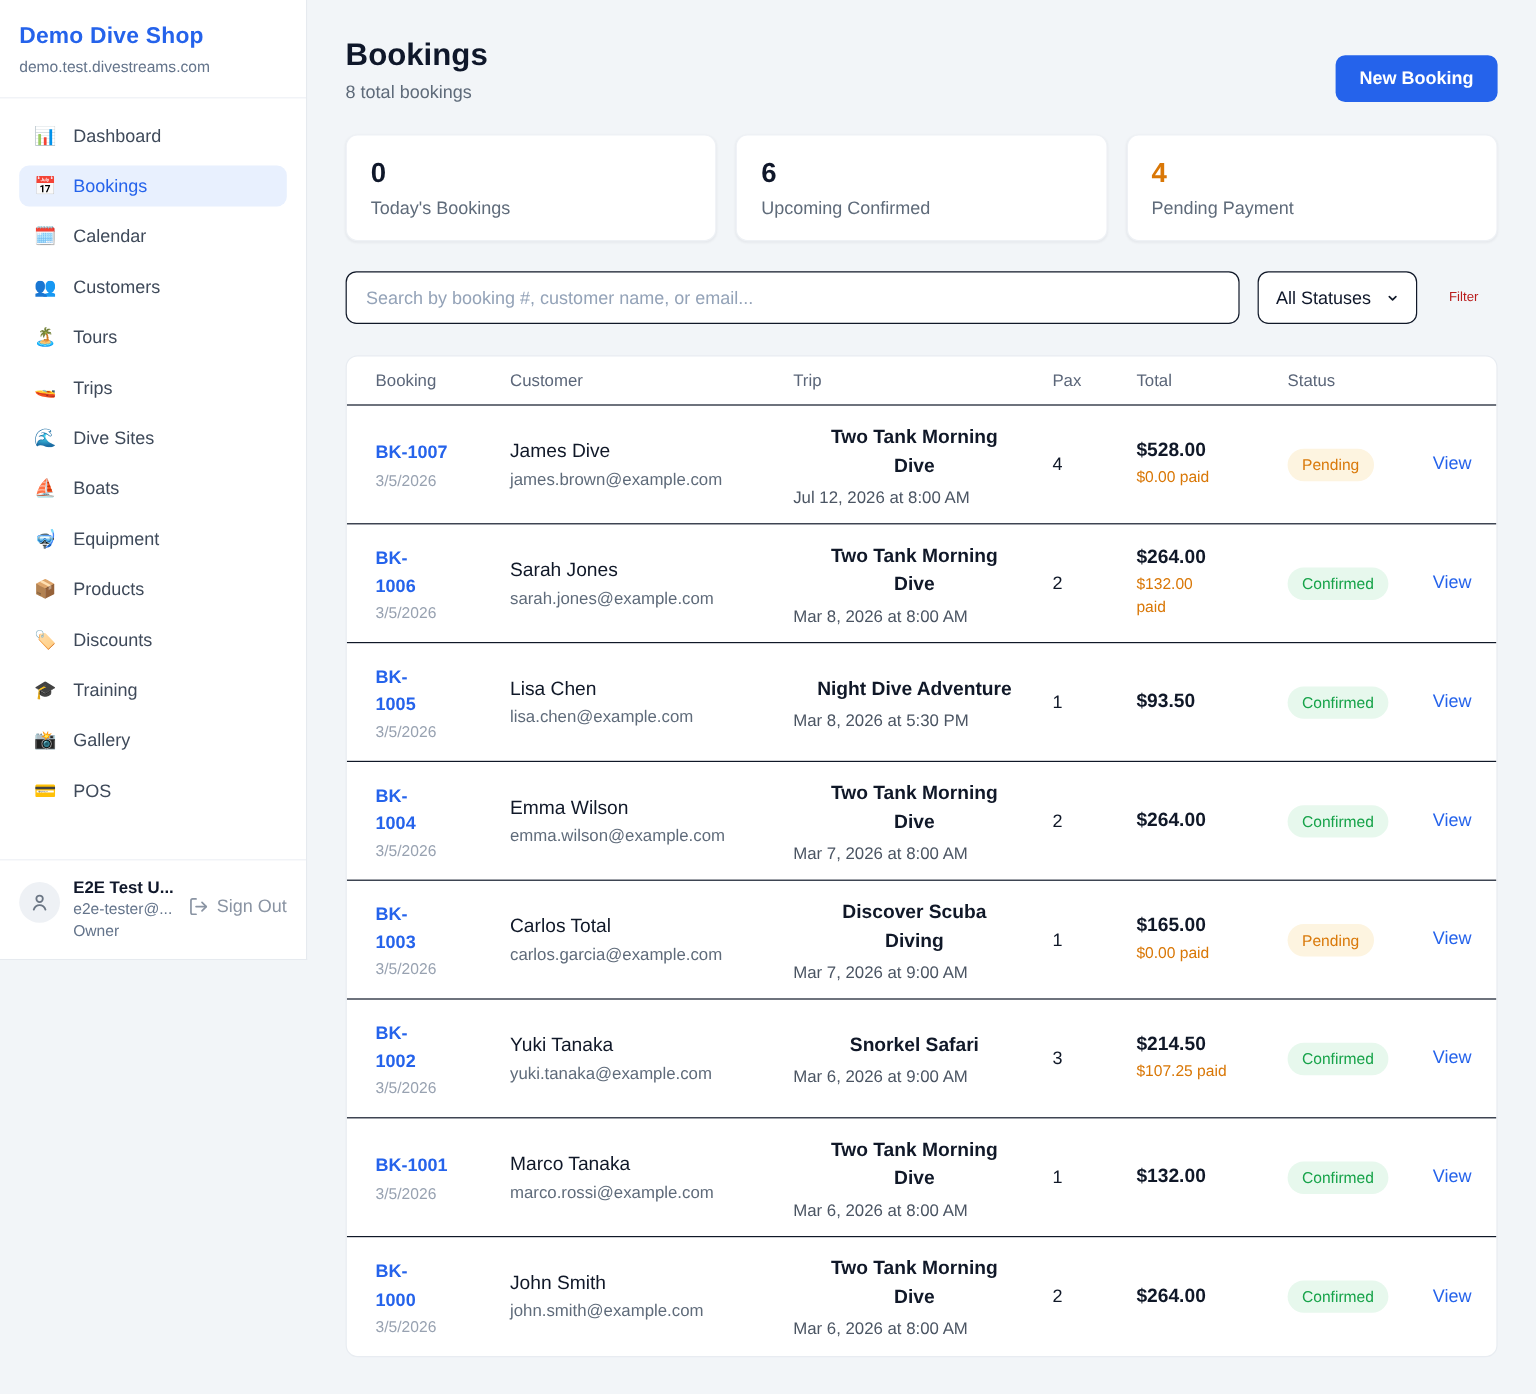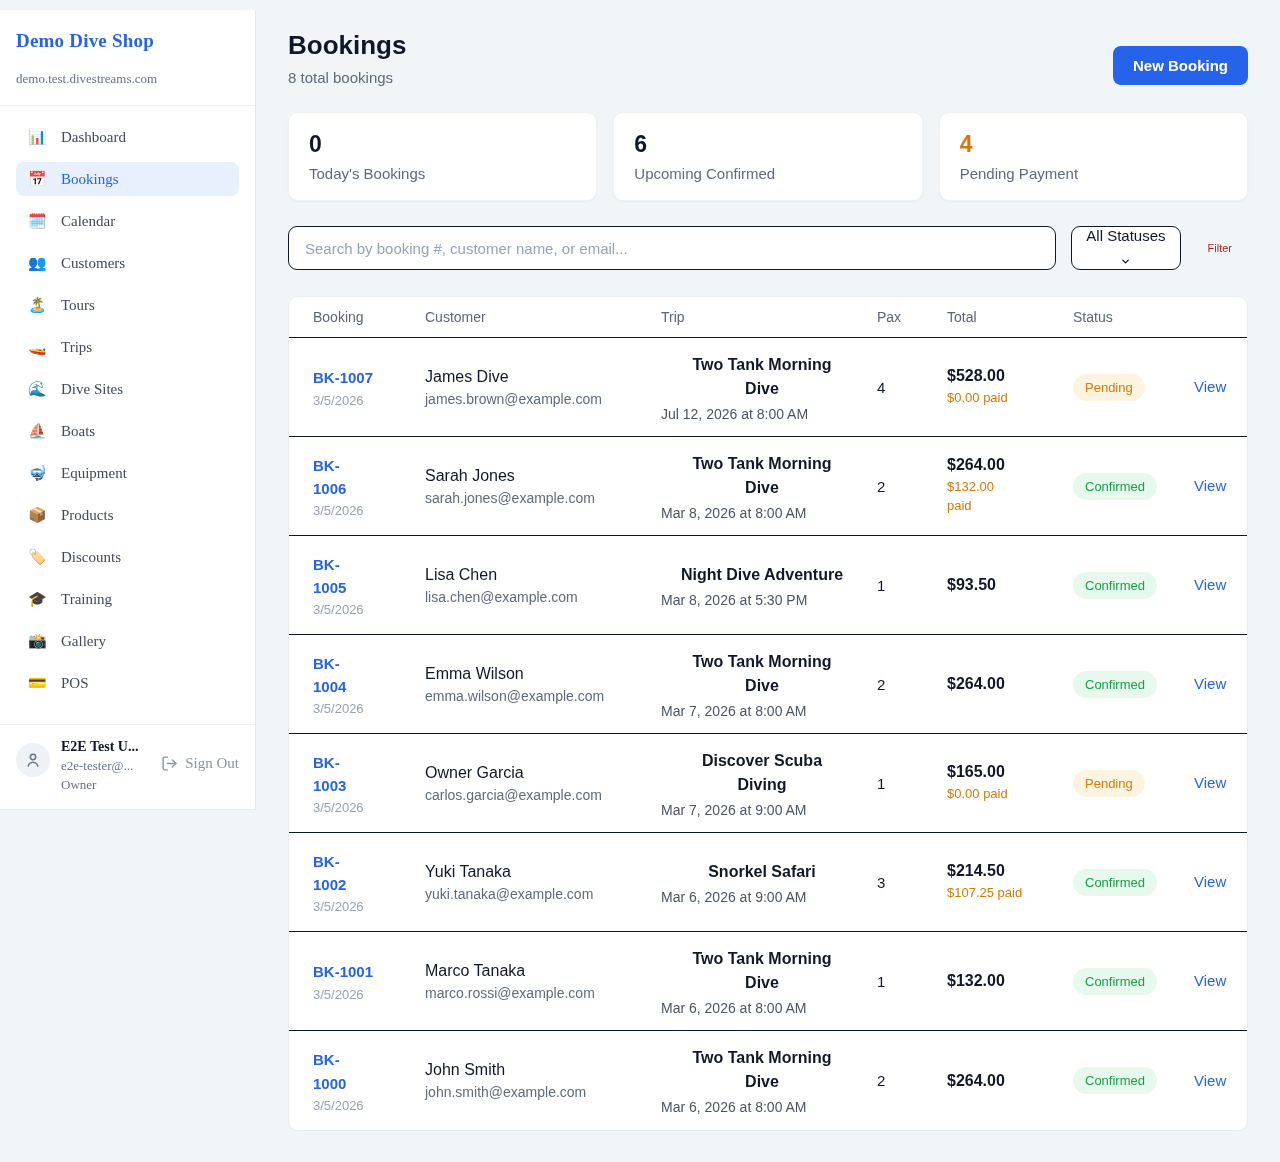--- a/index.html
+++ b/index.html
@@ -1,24 +1,24 @@
 <!DOCTYPE html>
 <html><head>
 <meta charset="utf-8">
 <style>
   * { margin:0; padding:0; box-sizing:border-box; }
   html,body { width:1280px; background:#f2f5f8; font-family:"Liberation Sans", sans-serif; color:#0f172a; }
   .page { position:relative; width:1280px; height:1162px; background:#f2f5f8; overflow:hidden; }
 
   
-  .sidebar { position:absolute; top:10px; left:0; width:256px; height:800px; background:#ffffff;
-             border-right:1px solid #e6eaef; border-bottom:1px solid #e6eaef;font-family:Liberation Serif, serif; }
+  .sidebar { position:absolute; top:0; left:0; width:256px; height:800px; background:#ffffff;
+             border-right:1px solid #e6eaef; border-bottom:1px solid #e6eaef; }
   .side-head { padding:20px 16px 18px; border-bottom:1px solid #eef1f5; }
   .app-name { font-size:19px; font-weight:700; color:#2563eb; letter-spacing:.2px; }
-  .app-domain { margin-top:19px; font-size:13px; color:#64748b; }
+  .app-domain { margin-top:6px; font-size:13px; color:#64748b; }
   .nav { padding:14px 16px 0; }
   .nav-item { display:flex; align-items:center; gap:13px; padding:8px 12px; margin-bottom:8px;
               border-radius:8px; font-size:15px; color:#3f4a5a; cursor:pointer; }
   .nav-item .ic { width:20px; font-size:15px; text-align:center; }
   .nav-item.active { background:#e8f0fe; color:#2563eb; font-weight:500; }
   .side-foot { position:absolute; left:0; right:0; bottom:0; border-top:1px solid #eef1f5;
                padding:14px 16px 16px; display:flex; align-items:flex-start; gap:11px; background:#fff; }
   .avatar { width:34px; height:34px; border-radius:50%; background:#eef1f5; display:flex;
             align-items:center; justify-content:center; color:#6b7684; flex:0 0 auto; margin-top:4px; }
   .user-meta { min-width:0; }
@@ -41,21 +41,21 @@
   .stat-value { font-size:23px; font-weight:700; color:#0f172a; }
   .stat-card.accent .stat-value { color:#d97706; }
   .stat-label { margin-top:7px; font-size:15px; color:#5f6b7a; }
 
   .filter-row { display:flex; align-items:center; margin-top:25px; }
   .search-input { flex:1; height:44px; border:1.5px solid #101828; border-radius:9px; padding:0 16px;
                   font-size:15px; font-family:inherit; color:#0f172a; background:#fff; outline:none; }
   .search-input::placeholder { color:#94a3b8; }
   .select-box { height:44px; margin-left:15px; border:1.5px solid #101828; border-radius:9px;
                 background:#fff; display:flex; align-items:center; gap:12px; padding:0 14px;
-                font-size:15px; color:#0f172a; cursor:pointer;flex-direction:column; }
+                font-size:15px; color:#0f172a; cursor:pointer; }
   .filter-btn { margin:0 16px 0 27px; font-size:11px; font-weight:500; color:#b91c1c;
                 background:none; border:none; font-family:inherit; cursor:pointer; }
 
   
   .table-card { margin-top:26px; background:#fff; border:1px solid #e8ecf1; border-radius:10px; overflow:hidden; }
   .grid-row { display:grid; grid-template-columns:112px 236px 216px 70px 126px 121px 1fr; padding:0 24px; }
   .t-head { height:41px; align-items:center; border-bottom:1px solid #101828; }
   .t-head .th { font-size:14px; font-weight:500; color:#5b6679; }
   .t-row { padding-top:14px; padding-bottom:14px; align-items:center; border-bottom:1px solid #101828; min-height:99px; }
   .t-row:last-child { border-bottom:none; }
@@ -337,21 +337,21 @@
     </div>
   </div>
 
   <div class="grid-row t-row">
     <div class="cell">
       <div class="bk-id">BK-
 1003</div>
       <div class="bk-date">3/5/2026</div>
     </div>
     <div class="cell">
-      <div class="c-name">Owner Garcia</div>
+      <div class="c-name">Carlos Total</div>
       <div class="c-email">carlos.garcia@example.com</div>
     </div>
     <div class="cell">
       <div class="t-name">Discover Scuba
 Diving</div>
       <div class="t-date">Mar 7, 2026 at 9:00 AM</div>
     </div>
     <div class="cell pax">1</div>
     <div class="cell">
       <div class="amt">$165.00</div>

